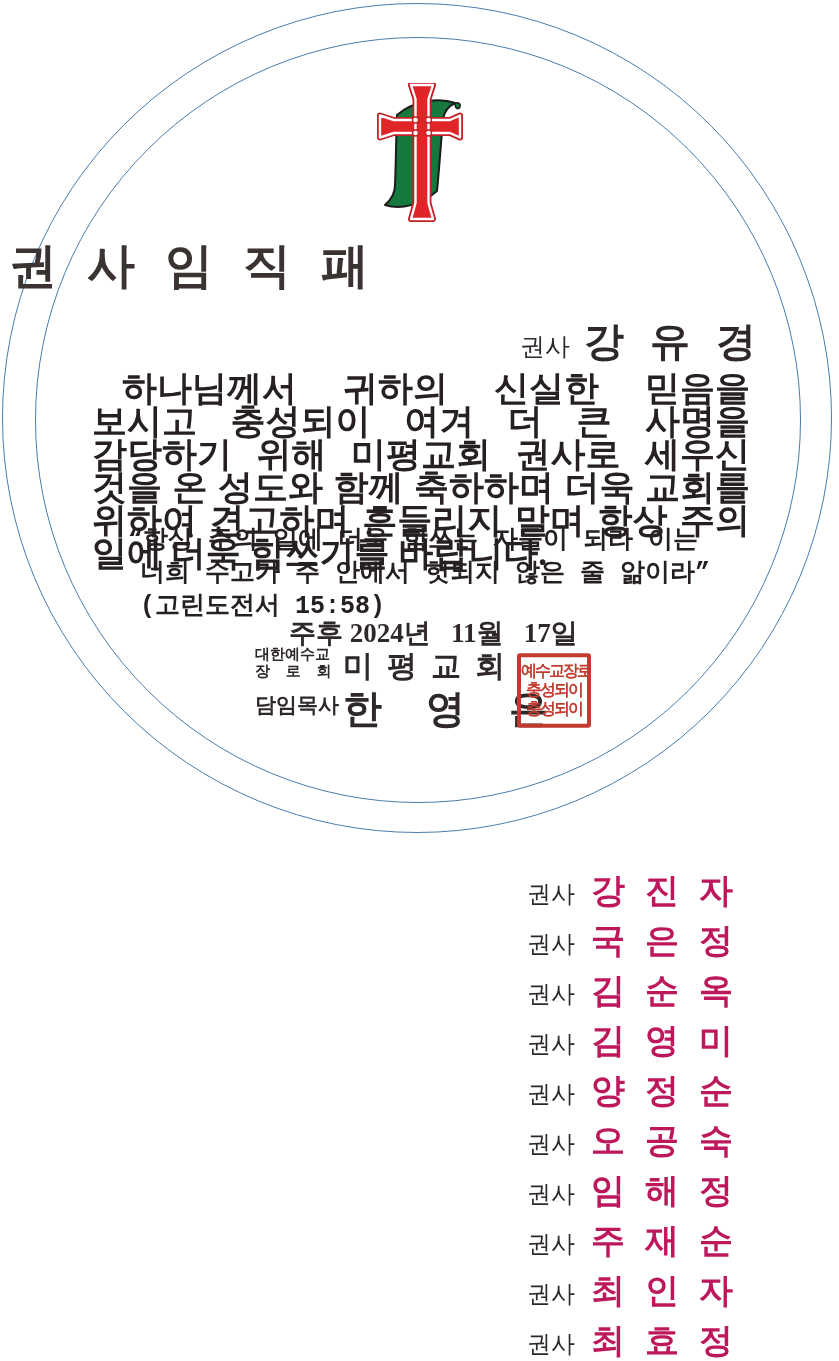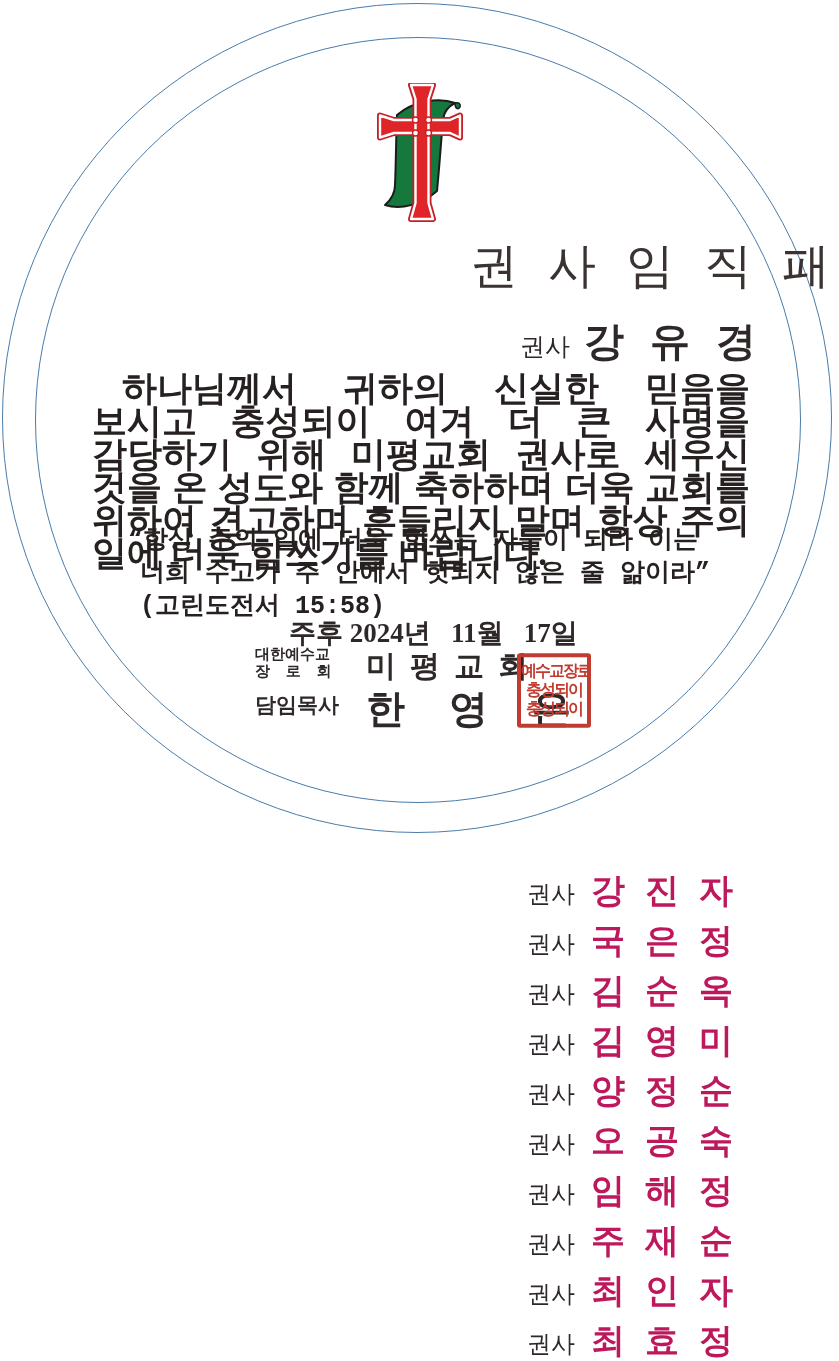--- a/index.html
+++ b/index.html
@@ -11,21 +11,21 @@
   }
   .circle{position:absolute;border-radius:50%;border:1px solid #4a7cab;box-sizing:border-box;}
   .circle.outer{left:2px;top:3px;width:830px;height:830px;}
   .circle.inner{left:35px;top:37px;width:766px;height:766px;}
 
   .logo{position:absolute;left:375px;top:83px;width:90px;height:140px;}
   .logo svg{display:block;width:100%;height:100%;}
 
   .title{
     position:absolute;top:234px;left:0;width:839px;margin:0;
-    text-align:right;font-size:48px;font-weight:normal;color:#3a3331;
+    text-align:left;font-size:48px;font-weight:bold;color:#3a3331;
     letter-spacing:9px;padding-left:9px;box-sizing:border-box;
   }
   .recipient{
     position:absolute;top:314px;left:520px;
     display:flex;align-items:baseline;gap:14px;white-space:nowrap;
   }
   .role-sm{font-size:25px;font-weight:normal;color:#2e2928;}
   .big-name{font-size:40px;font-weight:bold;letter-spacing:26px;color:#2e2928;}
 
   .bodytext{
@@ -38,21 +38,21 @@
     font-size:25px;line-height:33px;font-weight:bold;color:#262120;
     padding-left:14px;text-indent:-12px;word-break:keep-all;font-family:Liberation Mono, monospace;
   }
   .date{
     position:absolute;top:601px;left:0;width:839px;margin:14px;
     text-align:center;font-size:27px;font-weight:bold;color:#2e2928;
     white-space:pre;
   }
 
   .sig{position:absolute;top:646px;left:255px;width:360px;height:90px;}
-  .sig-cols{display:flex;justify-content:space-between;}
+  .sig-cols{display:flex;}
   .sig-left{width:84px;flex:none;}
   .denom{font-size:15px;line-height:17px;font-weight:bold;color:#2e2928;}
   .denom .l2{display:block;letter-spacing:6px;}
   .ptitle{font-size:21px;font-weight:bold;margin-top:11px;color:#2e2928;}
   .sig-right{margin-left:4px;}
   .church{font-size:30px;line-height:40px;font-weight:bold;letter-spacing:14px;white-space:nowrap;color:#2e2928;}
   .pname{font-size:39px;line-height:40px;font-weight:bold;letter-spacing:44px;margin-top:3px;white-space:nowrap;color:#2e2928;}
   .seal{
     position:absolute;left:262px;top:8px;width:66px;height:62px;
     border:4px solid #c23b30;border-radius:3px;

